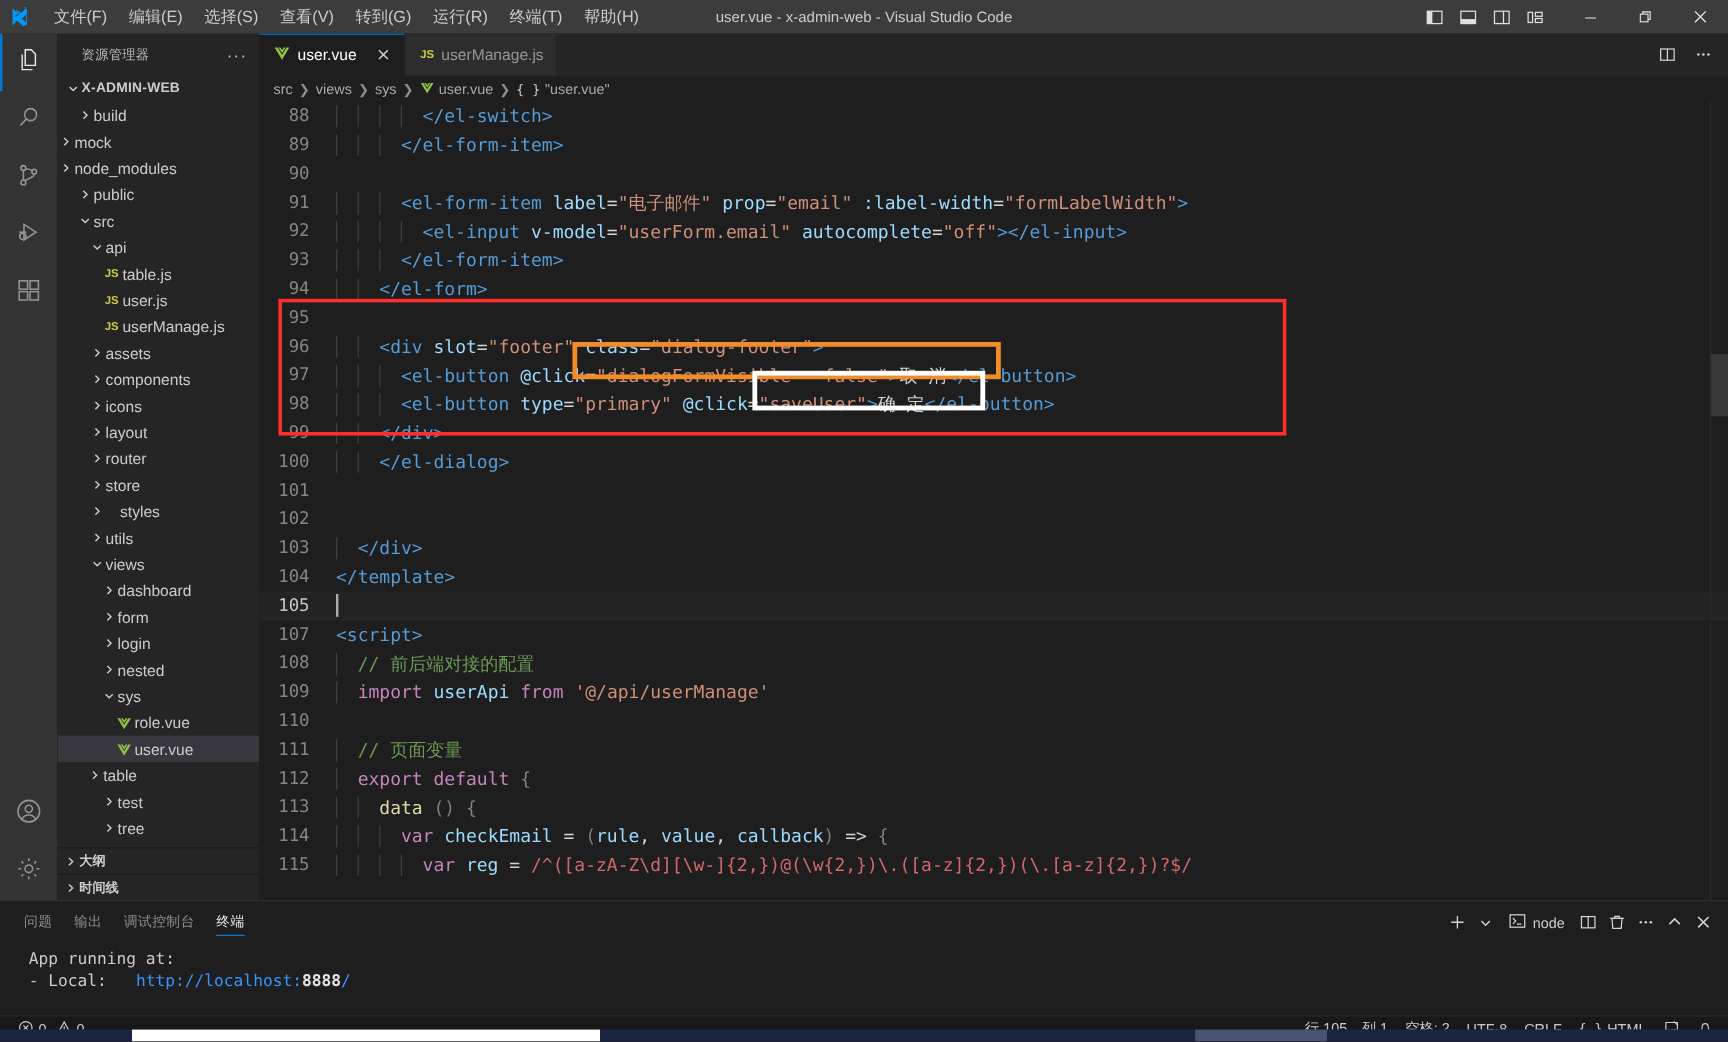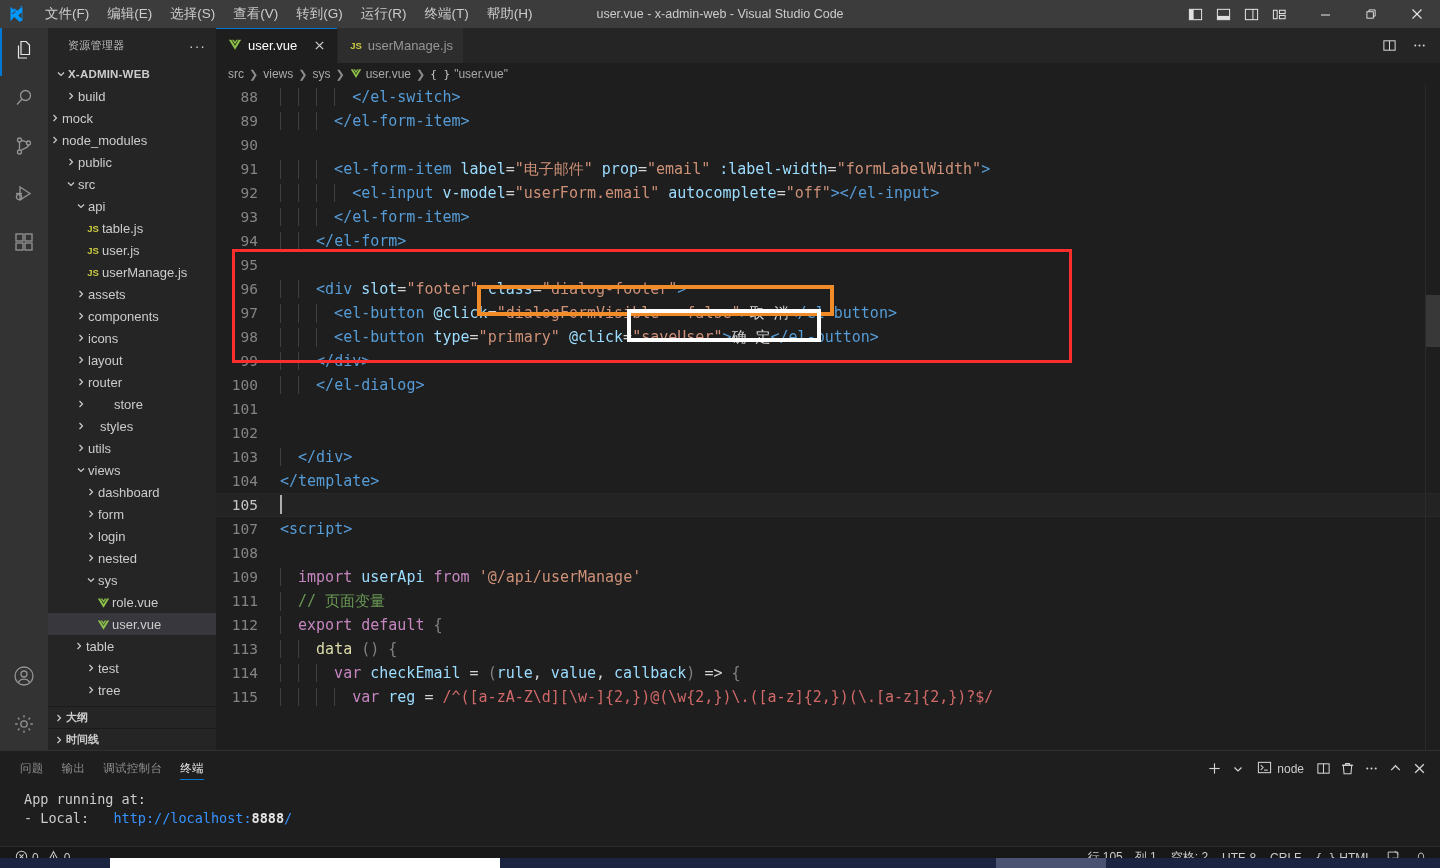--- a/index.html
+++ b/index.html
@@ -429,21 +429,21 @@
               <span class="lbl">layout</span>
             </div>
             <div class="row" style="padding-left: 26px;">
               <span class="chev">
                 <svg width="10" height="10" viewBox="0 0 10 10">
                   <polyline points="3.5,2 6.5,5 3.5,8" fill="none" stroke="#ccc" stroke-width="1.2"></polyline>
                 </svg>
               </span>
               <span class="lbl">router</span>
             </div>
-            <div class="row" style="padding-left: 26px; gap: 26px;">
+            <div class="row" style="padding-left: 26px;">
               <span class="chev">
                 <svg width="10" height="10" viewBox="0 0 10 10">
                   <polyline points="3.5,2 6.5,5 3.5,8" fill="none" stroke="#ccc" stroke-width="1.2"></polyline>
                 </svg>
               </span>
               <span class="lbl">store</span>
             </div>
             <div class="row" style="padding-left: 26px; gap: 12px;">
               <span class="chev">
                 <svg width="10" height="10" viewBox="0 0 10 10">
@@ -656,22 +656,23 @@
             <div class="codeline"><div class="lnum">97</div><div class="ctext"><div class="indent-guide" style="left: 0px;"></div><div class="indent-guide" style="left: 18.04px;"></div><div class="indent-guide" style="left: 36.08px;"></div><span style="padding-left: 54.12px;"><span class="t-tag">&lt;el-button</span><span class="t-plain"> </span><span class="t-attr">@click</span><span class="t-plain">=</span><span class="t-str">"dialogFormVisible = false"</span><span class="t-tag">&gt;</span><span class="t-plain">取 消</span><span class="t-tag">&lt;/el-button&gt;</span></span></div></div>
             <div class="codeline"><div class="lnum">98</div><div class="ctext"><div class="indent-guide" style="left: 0px;"></div><div class="indent-guide" style="left: 18.04px;"></div><div class="indent-guide" style="left: 36.08px;"></div><span style="padding-left: 54.12px;"><span class="t-tag">&lt;el-button</span><span class="t-plain"> </span><span class="t-attr">type</span><span class="t-plain">=</span><span class="t-str">"primary"</span><span class="t-plain"> </span><span class="t-attr">@click</span><span class="t-plain">=</span><span class="t-str">"saveUser"</span><span class="t-tag">&gt;</span><span class="t-plain">确 定</span><span class="t-tag">&lt;/el-button&gt;</span></span></div></div>
             <div class="codeline"><div class="lnum">99</div><div class="ctext"><div class="indent-guide" style="left: 0px;"></div><div class="indent-guide" style="left: 18.04px;"></div><span style="padding-left: 36.08px;"><span class="t-tag">&lt;/div&gt;</span></span></div></div>
             <div class="codeline"><div class="lnum">100</div><div class="ctext"><div class="indent-guide" style="left: 0px;"></div><div class="indent-guide" style="left: 18.04px;"></div><span style="padding-left: 36.08px;"><span class="t-tag">&lt;/el-dialog&gt;</span></span></div></div>
             <div class="codeline"><div class="lnum">101</div><div class="ctext"><span style="padding-left: 0px;"></span></div></div>
             <div class="codeline"><div class="lnum">102</div><div class="ctext"><span style="padding-left: 0px;"></span></div></div>
             <div class="codeline"><div class="lnum">103</div><div class="ctext"><div class="indent-guide" style="left: 0px;"></div><span style="padding-left: 18.04px;"><span class="t-tag">&lt;/div&gt;</span></span></div></div>
             <div class="codeline"><div class="lnum">104</div><div class="ctext"><span style="padding-left: 0px;"><span class="t-tag">&lt;/template&gt;</span></span></div></div>
             <div class="codeline current"><div class="lnum">105</div><div class="ctext"><span style="padding-left: 0px;"><span class="cursor"></span></span></div></div>
             <div class="codeline"><div class="lnum">107</div><div class="ctext"><span style="padding-left: 0px;"><span class="t-tag">&lt;script&gt;</span></span></div></div>
-            <div class="codeline"><div class="lnum">108</div></div>
+            <div class="codeline"><div class="lnum">108</div><div class="ctext"><div class="indent-guide" style="left: 0px;"></div><span style="padding-left: 18.04px;"><span class="t-cmt">// 前后端对接的配置</span></span></div></div>
             <div class="codeline"><div class="lnum">109</div><div class="ctext"><div class="indent-guide" style="left: 0px;"></div><span style="padding-left: 18.04px;"><span class="t-kw">import</span><span class="t-plain"> </span><span class="t-var">userApi</span><span class="t-plain"> </span><span class="t-kw">from</span><span class="t-plain"> </span><span class="t-str">'@/api/userManage'</span></span></div></div>
+            <div class="codeline"><div class="lnum">110</div><div class="ctext"><span style="padding-left: 0px;"></span></div></div>
             <div class="codeline"><div class="lnum">111</div><div class="ctext"><div class="indent-guide" style="left: 0px;"></div><span style="padding-left: 18.04px;"><span class="t-cmt">// 页面变量</span></span></div></div>
             <div class="codeline"><div class="lnum">112</div><div class="ctext"><div class="indent-guide" style="left: 0px;"></div><span style="padding-left: 18.04px;"><span class="t-kw">export</span><span class="t-plain"> </span><span class="t-kw">default</span><span class="t-plain"> </span><span class="t-punc">{</span></span></div></div>
             <div class="codeline"><div class="lnum">113</div><div class="ctext"><div class="indent-guide" style="left: 0px;"></div><div class="indent-guide" style="left: 18.04px;"></div><span style="padding-left: 36.08px;"><span class="t-fn">data</span><span class="t-plain"> </span><span class="t-punc">()</span><span class="t-plain"> </span><span class="t-punc">{</span></span></div></div>
             <div class="codeline"><div class="lnum">114</div><div class="ctext"><div class="indent-guide" style="left: 0px;"></div><div class="indent-guide" style="left: 18.04px;"></div><div class="indent-guide" style="left: 36.08px;"></div><span style="padding-left: 54.12px;"><span class="t-kw">var</span><span class="t-plain"> </span><span class="t-var">checkEmail</span><span class="t-plain"> = </span><span class="t-punc">(</span><span class="t-var">rule</span><span class="t-plain">, </span><span class="t-var">value</span><span class="t-plain">, </span><span class="t-var">callback</span><span class="t-punc">)</span><span class="t-plain"> =&gt; </span><span class="t-punc">{</span></span></div></div>
             <div class="codeline"><div class="lnum">115</div><div class="ctext"><div class="indent-guide" style="left: 0px;"></div><div class="indent-guide" style="left: 18.04px;"></div><div class="indent-guide" style="left: 36.08px;"></div><div class="indent-guide" style="left: 54.12px;"></div><span style="padding-left: 72.16px;"><span class="t-kw">var</span><span class="t-plain"> </span><span class="t-var">reg</span><span class="t-plain"> = </span><span class="t-re">/^([a-zA-Z\d][\w-]{2,})@(\w{2,})\.([a-z]{2,})(\.[a-z]{2,})?$/</span></span></div></div>
           </div>
 
         <div class="ann ann-red" id="ann-red" style="left: 16px; top: 164px; width: 840px; height: 114px; border-color: rgb(252, 45, 45);"></div>
         <div class="ann ann-orange" id="ann-orange" style="left: 261px; top: 200px; width: 357px; height: 31px; border-color: rgb(242, 140, 40);"></div>
         <div class="ann ann-white" id="ann-white" style="left: 411px; top: 224px; width: 194px; height: 33px; border-color: rgb(255, 255, 255);"></div>

